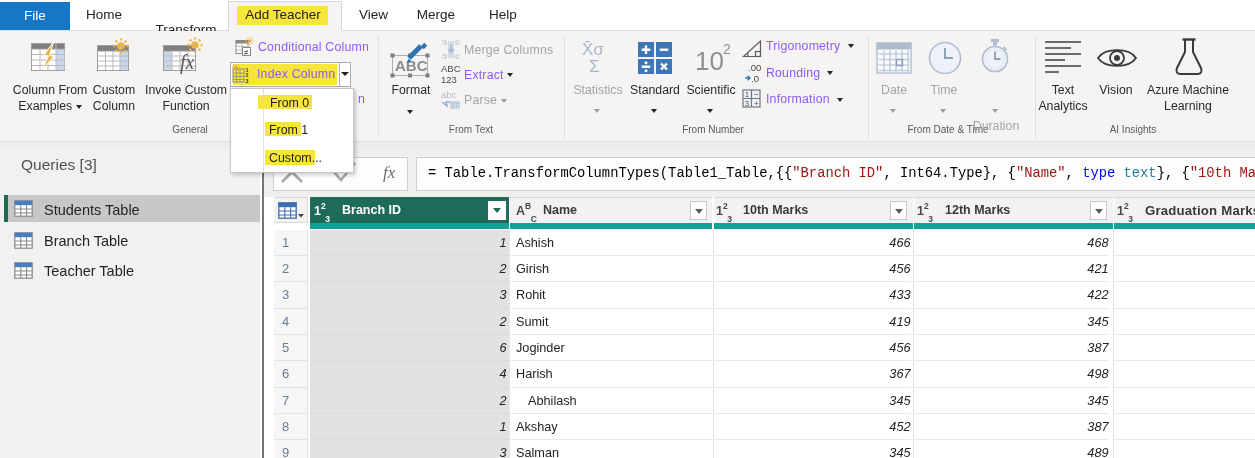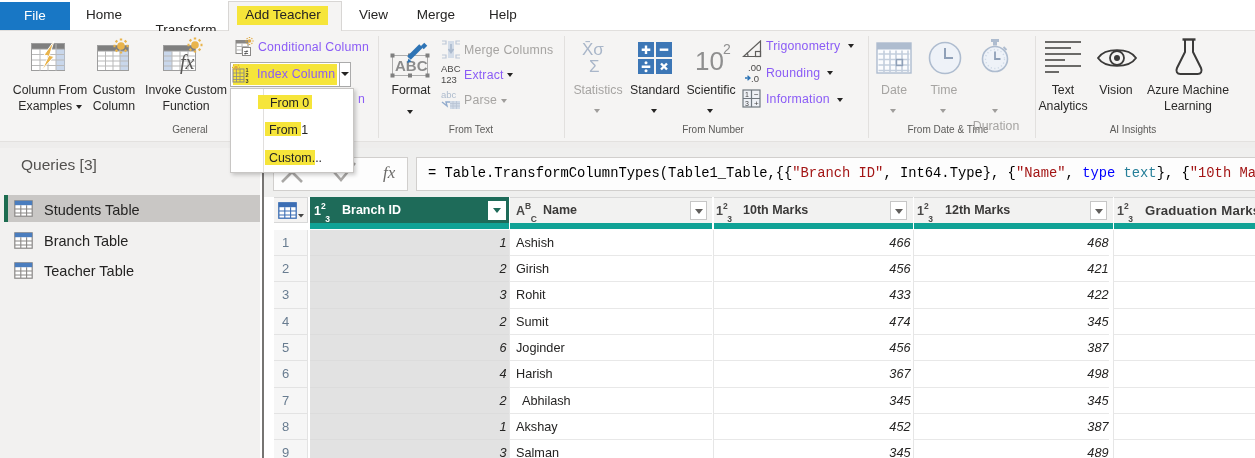--- a/index.html
+++ b/index.html
@@ -366,38 +366,38 @@
 <div class="cell" style="left:1113.5px;top:255.9px;width:141.5px;height:26.35px;"></div>
 <div class="rnum" style="top:282.3px;height:26.35px;line-height:26.35px;">3</div>
 <div class="cell num" style="left:309.5px;top:282.3px;width:199px;height:26.35px;line-height:26.35px;background:#e2e2e2;padding-right:2px;border-bottom-color:#dcdcdc;">3</div>
 <div class="cell" style="left:510px;top:282.3px;width:202px;height:26.35px;line-height:26.35px;padding-left:6px;">Rohit</div>
 <div class="cell num" style="left:713.5px;top:282.3px;width:197px;height:26.35px;line-height:26.35px;padding-right:0px;">433</div>
 <div class="cell num" style="left:913.5px;top:282.3px;width:195px;height:26.35px;line-height:26.35px;padding-right:0px;">422</div>
 <div class="cell" style="left:1113.5px;top:282.3px;width:141.5px;height:26.35px;"></div>
 <div class="rnum" style="top:308.6px;height:26.35px;line-height:26.35px;">4</div>
 <div class="cell num" style="left:309.5px;top:308.6px;width:199px;height:26.35px;line-height:26.35px;background:#e2e2e2;padding-right:2px;border-bottom-color:#dcdcdc;">2</div>
 <div class="cell" style="left:510px;top:308.6px;width:202px;height:26.35px;line-height:26.35px;padding-left:6px;">Sumit</div>
-<div class="cell num" style="left:713.5px;top:308.6px;width:197px;height:26.35px;line-height:26.35px;padding-right:0px;">474</div>
+<div class="cell num" style="left:713.5px;top:308.6px;width:197px;height:26.35px;line-height:26.35px;padding-right:0px;">419</div>
 <div class="cell num" style="left:913.5px;top:308.6px;width:195px;height:26.35px;line-height:26.35px;padding-right:0px;">345</div>
 <div class="cell" style="left:1113.5px;top:308.6px;width:141.5px;height:26.35px;"></div>
 <div class="rnum" style="top:335.0px;height:26.35px;line-height:26.35px;">5</div>
 <div class="cell num" style="left:309.5px;top:335.0px;width:199px;height:26.35px;line-height:26.35px;background:#e2e2e2;padding-right:2px;border-bottom-color:#dcdcdc;">6</div>
 <div class="cell" style="left:510px;top:335.0px;width:202px;height:26.35px;line-height:26.35px;padding-left:6px;">Joginder</div>
 <div class="cell num" style="left:713.5px;top:335.0px;width:197px;height:26.35px;line-height:26.35px;padding-right:0px;">456</div>
 <div class="cell num" style="left:913.5px;top:335.0px;width:195px;height:26.35px;line-height:26.35px;padding-right:0px;">387</div>
 <div class="cell" style="left:1113.5px;top:335.0px;width:141.5px;height:26.35px;"></div>
 <div class="rnum" style="top:361.4px;height:26.35px;line-height:26.35px;">6</div>
 <div class="cell num" style="left:309.5px;top:361.4px;width:199px;height:26.35px;line-height:26.35px;background:#e2e2e2;padding-right:2px;border-bottom-color:#dcdcdc;">4</div>
 <div class="cell" style="left:510px;top:361.4px;width:202px;height:26.35px;line-height:26.35px;padding-left:6px;">Harish</div>
 <div class="cell num" style="left:713.5px;top:361.4px;width:197px;height:26.35px;line-height:26.35px;padding-right:0px;">367</div>
 <div class="cell num" style="left:913.5px;top:361.4px;width:195px;height:26.35px;line-height:26.35px;padding-right:0px;">498</div>
 <div class="cell" style="left:1113.5px;top:361.4px;width:141.5px;height:26.35px;"></div>
 <div class="rnum" style="top:387.7px;height:26.35px;line-height:26.35px;">7</div>
 <div class="cell num" style="left:309.5px;top:387.7px;width:199px;height:26.35px;line-height:26.35px;background:#e2e2e2;padding-right:2px;border-bottom-color:#dcdcdc;">2</div>
-<div class="cell" style="left:510px;top:387.7px;width:202px;height:26.35px;line-height:26.35px;padding-left:12px;">Abhilash</div>
+<div class="cell" style="left:510px;top:387.7px;width:202px;height:26.35px;line-height:26.35px;padding-left:18px;">Abhilash</div>
 <div class="cell num" style="left:713.5px;top:387.7px;width:197px;height:26.35px;line-height:26.35px;padding-right:0px;">345</div>
 <div class="cell num" style="left:913.5px;top:387.7px;width:195px;height:26.35px;line-height:26.35px;padding-right:0px;">345</div>
 <div class="cell" style="left:1113.5px;top:387.7px;width:141.5px;height:26.35px;"></div>
 <div class="rnum" style="top:414.1px;height:26.35px;line-height:26.35px;">8</div>
 <div class="cell num" style="left:309.5px;top:414.1px;width:199px;height:26.35px;line-height:26.35px;background:#e2e2e2;padding-right:2px;border-bottom-color:#dcdcdc;">1</div>
 <div class="cell" style="left:510px;top:414.1px;width:202px;height:26.35px;line-height:26.35px;padding-left:6px;">Akshay</div>
 <div class="cell num" style="left:713.5px;top:414.1px;width:197px;height:26.35px;line-height:26.35px;padding-right:0px;">452</div>
 <div class="cell num" style="left:913.5px;top:414.1px;width:195px;height:26.35px;line-height:26.35px;padding-right:0px;">387</div>
 <div class="cell" style="left:1113.5px;top:414.1px;width:141.5px;height:26.35px;"></div>
 <div class="rnum" style="top:440.4px;height:26.35px;line-height:26.35px;">9</div>

